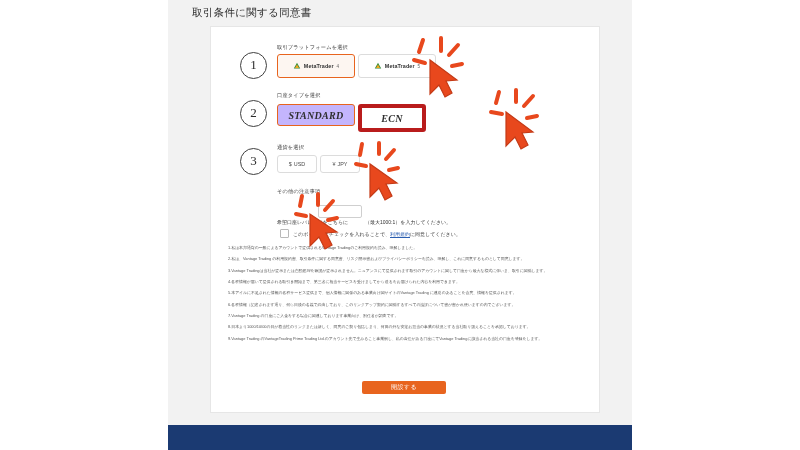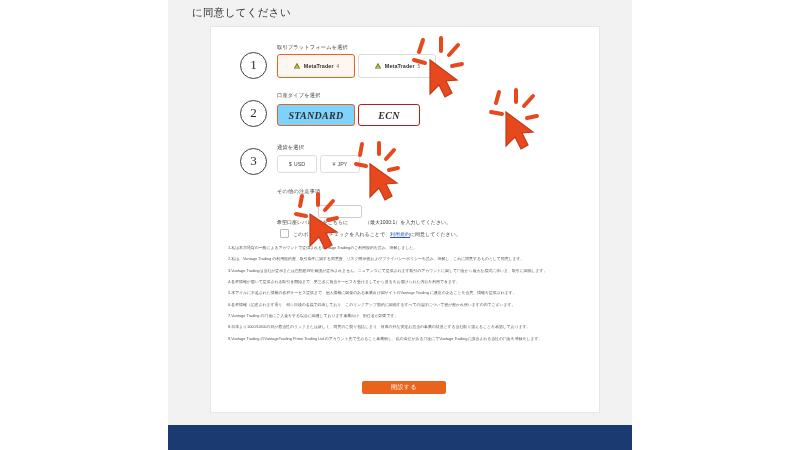--- a/index.html
+++ b/index.html
@@ -106,22 +106,22 @@
     display: flex;
     align-items: center;
     justify-content: center;
     font-family: "Liberation Serif", serif;
     font-style: italic;
     font-weight: bold;
     font-size: 10px;
     letter-spacing: 0.3px;
     color: #2e2e2e;
   }
-  .acct-btn.selected { border: 1.4px solid #e8641e; background:#7dd3fc; }
-  .acct-btn.unselected { border: 1px solid #b91c1c; }
+  .acct-btn.selected { border: 1.4px solid #e8641e; background:#c4b5fd; }
+  .acct-btn.unselected { border: 4px solid #b91c1c; }
 
   
   .cur-btn {
     position: absolute;
     height: 16px;
     border-radius: 3px;
     border: 1px solid #dcdcdc;
     background: #ffffff;
     display: flex;
     align-items: center;
@@ -203,21 +203,21 @@
 
   .overlay { position:absolute; left:0; top:0; width:800px; height:450px; pointer-events:none; }
 </style>
 </head>
 <body>
 
 <div class="page">
 
   <div class="content-area"></div>
 
-  <div class="page-title">に同意してください</div>
+  <div class="page-title">取引条件に関する同意書</div>
 
   <div class="card"></div>
 
   <div class="section-label" style="left:277px; top:44px;">取引プラットフォームを選択</div>
   <div class="step" style="left:240px; top:52px;">1</div>
 
   <div class="plat-btn selected" style="left:277px; top:54px; width:76px;">
     <span class="mt-logo">
       <svg width="8" height="8" viewBox="0 0 20 20">
         <polygon points="10,2 18,16 2,16" fill="#2e8b3a"></polygon>

